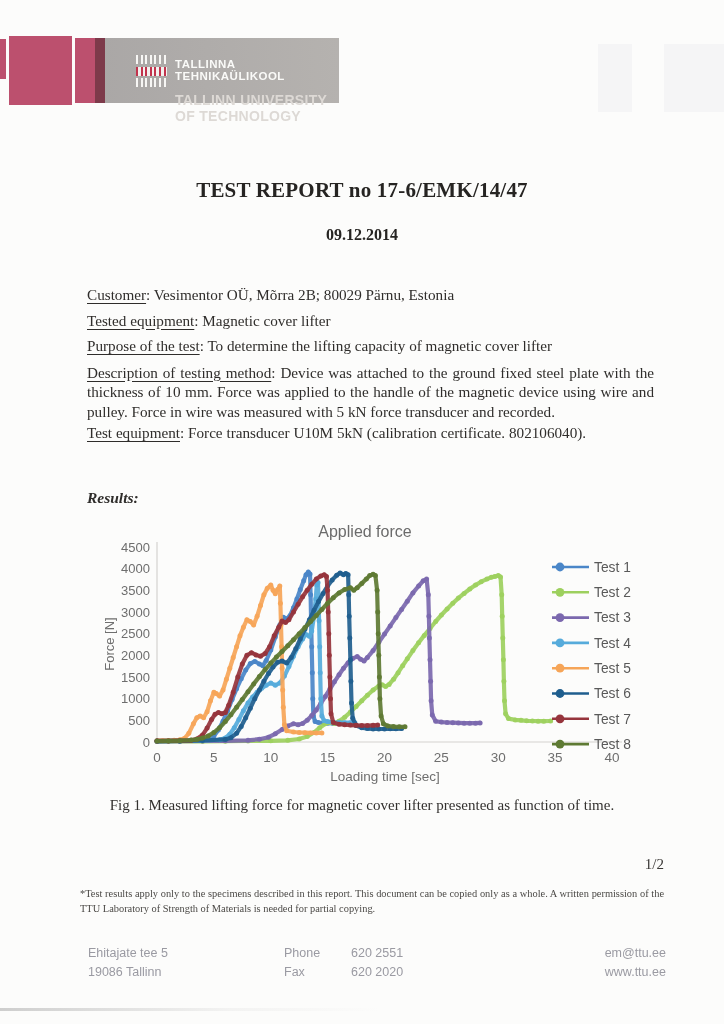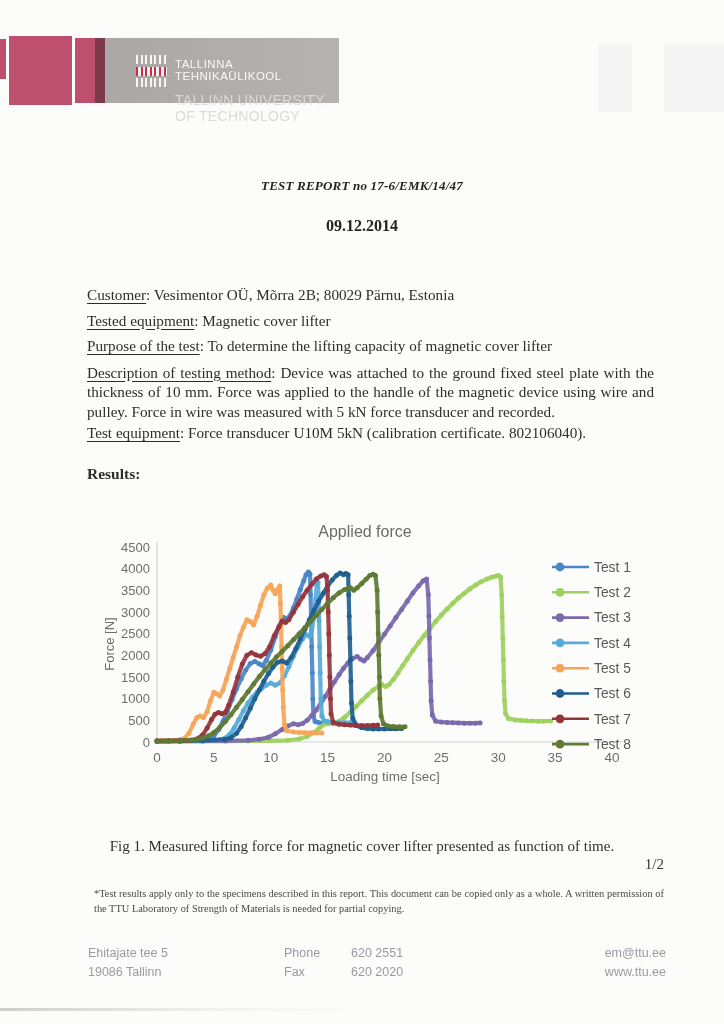--- a/index.html
+++ b/index.html
@@ -8,21 +8,21 @@
   }
   *{margin:0;padding:0;box-sizing:border-box;}
   html,body{background:#e9e9e9;}
   .page{
     position:relative; width:724px; height:1024px; margin:0 auto;
     background:#fcfcfb; overflow:hidden;
     font-family:"Liberation Serif", serif; color:var(--ink);
   }
 
   
-  .banner-area{position:absolute;left:0;top:0;width:720px;height:125px;}
+  .banner-area{position:absolute;left:0;top:0;width:720px;height:125px;font-weight:bold;}
   .edge-sliver{position:absolute;left:0;top:39px;width:6px;height:40px;background:var(--crimson);}
   .block-left{position:absolute;left:9px;top:36px;width:63px;height:69px;background:var(--crimson);}
   .banner-strip{
     position:absolute;left:75px;top:38px;width:264px;height:65px;
     background:
       linear-gradient(90deg, var(--crimson) 0 20px, var(--maroon) 20px 30px, rgba(0,0,0,0) 30px),
       linear-gradient(90deg, #a9a6a5 0%, #b5b2af 100%);
   }
   .ttu-logo{position:absolute;left:61px;top:17px;width:31px;height:34px;}
   .bar-row{height:9px;margin-bottom:2.5px;}
@@ -30,47 +30,47 @@
   .bar-row.r2{background:repeating-linear-gradient(90deg,#c2334d 0 2px,#f3f1ef 2px 4.6px);}
   .banner-text{position:absolute;left:100px;top:20px;color:#fafaf8;font-family:"Liberation Sans",sans-serif;}
   .banner-text .line1{font-size:11.5px;letter-spacing:.5px;}
   .banner-text .line2{font-size:14px;letter-spacing:.3px;color:#ddd9d5;margin-top:10px;}
   .artifact{position:absolute;background:#f5f5f6;}
   .artifact.a1{left:598px;top:44px;width:34px;height:68px;}
   .artifact.a2{left:664px;top:44px;width:60px;height:68px;}
 
   
   .doc-title{position:absolute;top:178px;left:0;width:100%;text-align:center;font-weight:bold;color:#262422;}
-  .doc-title .t1{font-size:13px;letter-spacing:.2px;font-style:italic;}
+  .doc-title .t1{font-size:21px;letter-spacing:.2px;}
   .doc-title .t2{font-size:16px;margin-top:23px;}
 
   
   .fields{position:absolute;top:286px;left:87px;right:70px;font-size:15.2px;line-height:17px;}
   .fline{margin-bottom:8.5px;}
   .lbl{text-decoration:underline;text-underline-offset:2.5px;}
   .sep::before{content:": ";}
   .fdesc{margin-top:4px;margin-bottom:3px;text-align:justify;line-height:19.6px;}
-  .results-heading{position:absolute;top:465px;left:87px;font-size:15.5px;font-weight:bold;}
+  .results-heading{position:absolute;top:489px;left:87px;font-size:15.5px;font-weight:bold;font-style:italic;}
 
   
   .chart-figure{position:absolute;top:520px;left:100px;width:565px;height:278px;}
   svg text{font-family:"Liberation Sans",sans-serif;}
-  .caption{position:absolute;top:797px;left:0;width:100%;text-align:center;font-size:15px;color:#33312f;margin-top:41px;}
+  .caption{position:absolute;top:797px;left:0;width:100%;text-align:center;font-size:15px;color:#33312f;}
 
   
   .page-number{position:absolute;top:856px;right:60px;font-size:15px;color:#3a3836;}
-  .disclaimer{position:absolute;top:887px;left:80px;right:60px;font-size:10.4px;line-height:14.5px;text-align:justify;color:#4b4946;margin-left:14px;}
+  .disclaimer{position:absolute;top:887px;left:80px;right:60px;font-size:10.4px;line-height:14.5px;text-align:justify;color:#4b4946;}
   .contact{
     position:absolute;top:944px;left:88px;right:58px;display:flex;
     font-family:"Liberation Sans",sans-serif;font-size:12.5px;line-height:19px;color:var(--footer-ink);
   }
   .contact .address{flex:0 0 196px;}
   .contact .phones{flex:0 0 230px;}
   .contact .phones .plabel{display:inline-block;width:67px;}
-  .contact .web{margin-left:auto;text-align:right;}
+  .contact .web{margin-left:auto;text-align:center;}
   .scan-smear{
     position:absolute;left:0;top:1008px;width:380px;height:3px;
     background:linear-gradient(90deg,rgba(150,150,150,.45),rgba(200,200,200,.18) 60%,rgba(255,255,255,0));
   }
 </style>
 </head>
 <body>
 
 <div class="page">
 

